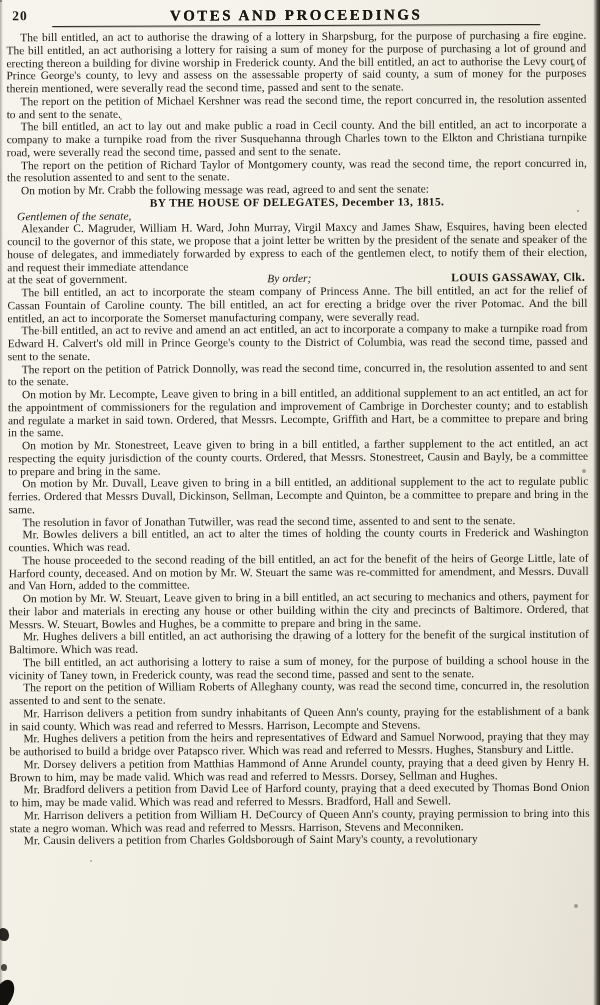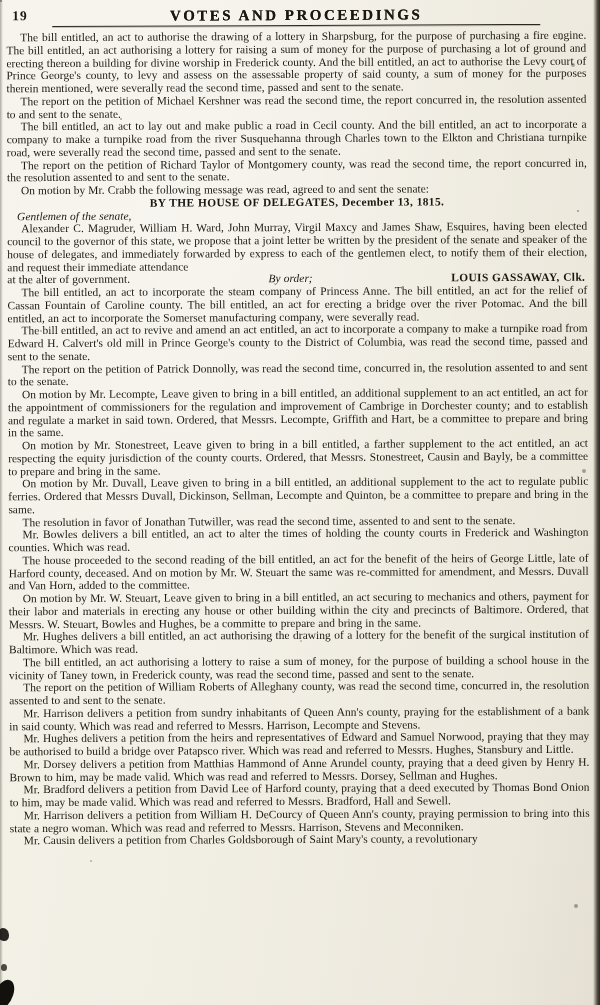--- a/index.html
+++ b/index.html
@@ -80,35 +80,35 @@
       90px 860px 0 rgba(50,44,34,.35),
       575px 905px 0 1px rgba(50,44,34,.4);
   }
 </style>
 </head>
 <body>
 
 <div class="page">
   <div class="content">
     <div class="header">
-      <span class="page-number">19</span>
+      <span class="page-number">20</span>
       <h1 class="title">VOTES AND PROCEEDINGS</h1>
       <div class="title-rule"></div>
     </div>
     <div id="text-body">
         <p class="para indent">The bill entitled, an act to authorise the drawing of a lottery in Sharpsburg, for the purpose of purchasing a fire engine. The bill entitled, an act authorising a lottery for raising a sum of money for the purpose of purchasing a lot of ground and erecting thereon a building for divine worship in Frederick county. And the bill entitled, an act to authorise the Levy court of Prince George's county, to levy and assess on the assessable property of said county, a sum of money for the purposes therein mentioned, were severally read the second time, passed and sent to the senate.</p>
         <p class="para indent">The report on the petition of Michael Kershner was read the second time, the report concurred in, the resolution assented to and sent to the senate.</p>
         <p class="para indent">The bill entitled, an act to lay out and make public a road in Cecil county. And the bill entitled, an act to incorporate a company to make a turnpike road from the river Susquehanna through Charles town to the Elkton and Christiana turnpike road, were severally read the second time, passed and sent to the senate.</p>
         <p class="para indent">The report on the petition of Richard Taylor of Montgomery county, was read the second time, the report concurred in, the resolution assented to and sent to the senate.</p>
         <p class="para indent">On motion by Mr. Crabb the following message was read, agreed to and sent the senate:</p>
         <p class="para center">BY THE HOUSE OF DELEGATES, December 13, 1815.</p>
         <p class="para italic">Gentlemen of the senate,</p>
         <p class="para indent">Alexander C. Magruder, William H. Ward, John Murray, Virgil Maxcy and James Shaw, Esquires, having been elected council to the governor of this state, we propose that a joint letter be written by the president of the senate and speaker of the house of delegates, and immediately forwarded by express to each of the gentlemen elect, to notify them of their election, and request their immediate attendance</p>
         <div class="para sigline">
-          <span class="sig-left">at the alter of government.</span>
+          <span class="sig-left">at the seat of government.</span>
           <span class="sig-center">By order;</span>
           <span class="sig-right">LOUIS GASSAWAY, Clk.</span>
         </div>
         <p class="para indent">The bill entitled, an act to incorporate the steam company of Princess Anne. The bill entitled, an act for the relief of Cassan Fountain of Caroline county. The bill entitled, an act for erecting a bridge over the river Potomac. And the bill entitled, an act to incorporate the Somerset manufacturing company, were severally read.</p>
         <p class="para indent">The bill entitled, an act to revive and amend an act entitled, an act to incorporate a company to make a turnpike road from Edward H. Calvert's old mill in Prince George's county to the District of Columbia, was read the second time, passed and sent to the senate.</p>
         <p class="para indent">The report on the petition of Patrick Donnolly, was read the second time, concurred in, the resolution assented to and sent to the senate.</p>
         <p class="para indent">On motion by Mr. Lecompte, Leave given to bring in a bill entitled, an additional supplement to an act entitled, an act for the appointment of commissioners for the regulation and improvement of Cambrige in Dorchester county; and to establish and regulate a market in said town. Ordered, that Messrs. Lecompte, Griffith and Hart, be a committee to prepare and bring in the same.</p>
         <p class="para indent">On motion by Mr. Stonestreet, Leave given to bring in a bill entitled, a farther supplement to the act entitled, an act respecting the equity jurisdiction of the county courts. Ordered, that Messrs. Stonestreet, Causin and Bayly, be a committee to prepare and bring in the same.</p>
         <p class="para indent">On motion by Mr. Duvall, Leave given to bring in a bill entitled, an additional supplement to the act to regulate public ferries. Ordered that Messrs Duvall, Dickinson, Sellman, Lecompte and Quinton, be a committee to prepare and bring in the same.</p>
         <p class="para indent">The resolution in favor of Jonathan Tutwiller, was read the second time, assented to and sent to the senate.</p>

